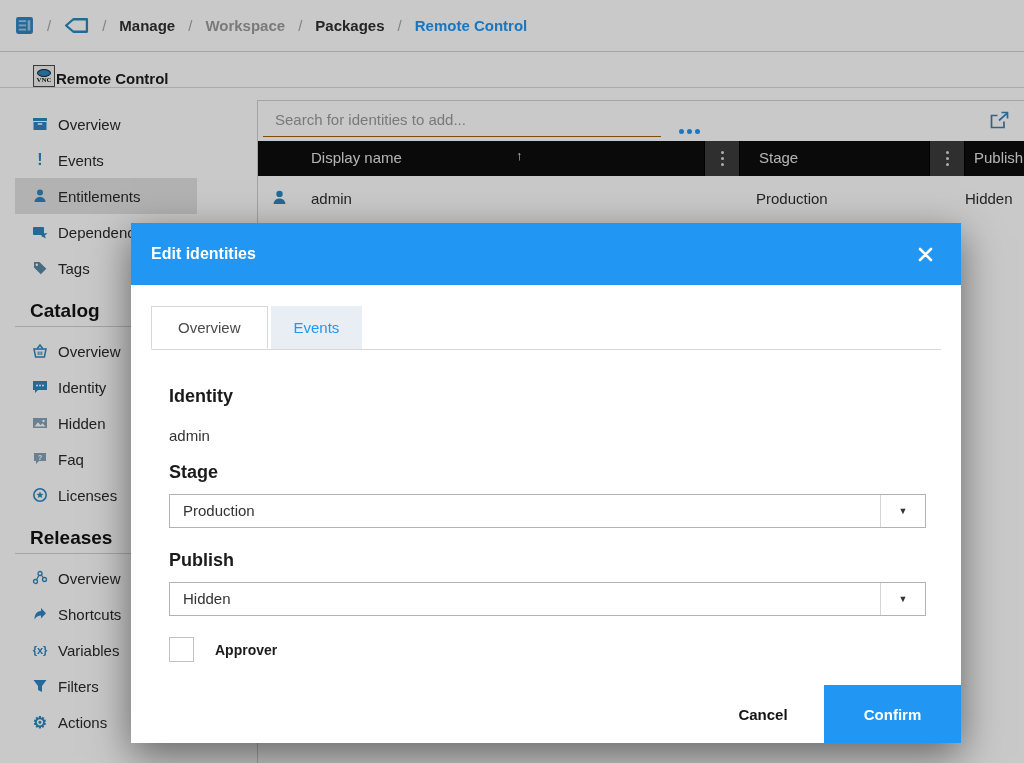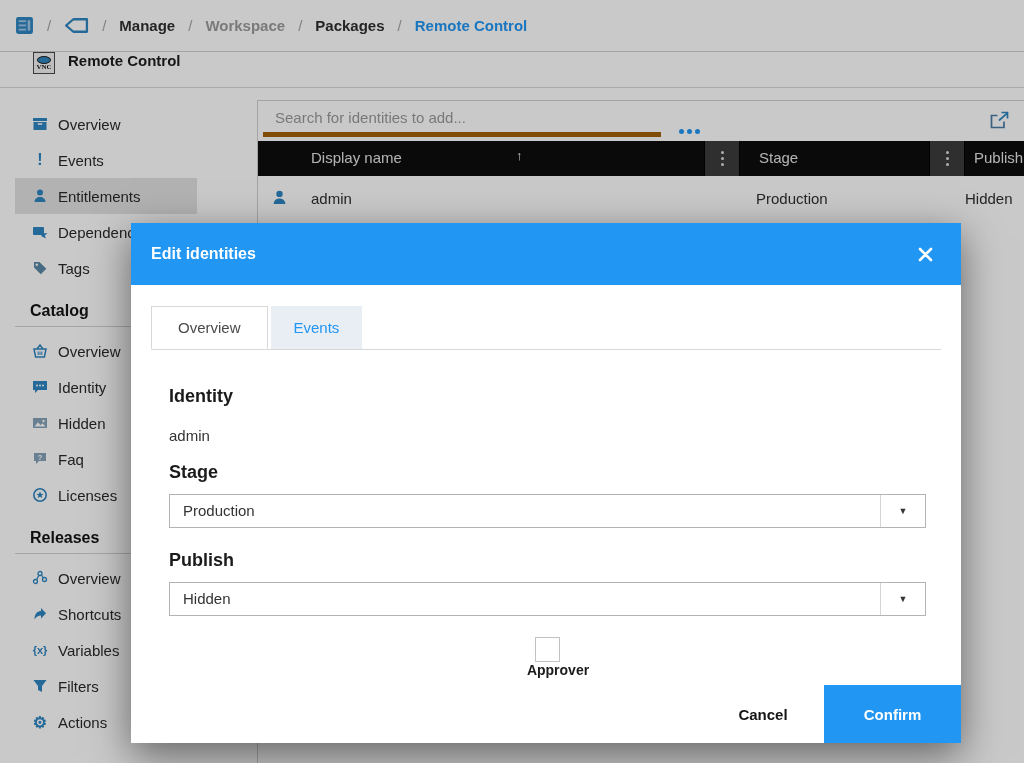--- a/index.html
+++ b/index.html
@@ -12,45 +12,45 @@
           border-bottom:1px solid #cfcfcf;display:flex;align-items:center;
           padding-left:15px;box-sizing:border-box;gap:13px;font-size:15px;font-weight:600;}
   .crumb-sep{color:#a6a6a6;font-weight:400;}
   .crumb-dark{color:#2f2f2f;cursor:pointer;}
   .crumb-muted{color:#9b9b9b;cursor:pointer;}
   .crumb-link{color:#2196f3;cursor:pointer;}
   .topicon{display:flex;align-items:center;cursor:pointer;}
 
   
   .appheader{position:absolute;top:52px;left:0;width:1024px;height:36px;background:#fff;
-             border-bottom:1px solid #d8d8d8;display:flex;align-items:flex-start;
-             padding-left:33px;gap:13px;box-sizing:border-box;}
+             border-bottom:1px solid #d8d8d8;display:flex;align-items:flex-end;
+             padding-left:33px;gap:1px;box-sizing:border-box;}
   .vnclogo{width:22px;height:22px;background:#f2f2f2;border:1px solid #4a4a4a;box-sizing:border-box;
            display:flex;flex-direction:column;align-items:center;justify-content:center;}
   .vnclogo .eye{width:12px;height:6px;background:#2e86c1;border:1px solid #222;border-radius:50%;margin-bottom:0px;}
   .vnclogo .vnctext{font-family:"Liberation Serif",serif;font-weight:700;font-size:7px;color:#111;line-height:7px;}
   .apptitle{font-weight:700;font-size:15px;color:#1c1c1c;}
 
   
   .sidebar{position:absolute;top:88px;left:0;width:257px;bottom:0;padding-top:18px;box-sizing:border-box;}
   .sideitem{height:36px;display:flex;align-items:center;padding-left:30px;font-size:15px;color:#2b2b2b;cursor:pointer;}
   .sideitem .ic{width:20px;display:flex;justify-content:center;align-items:center;margin-right:8px;flex:none;}
   .sideitem.selected{background:#e2e2e2;margin-left:15px;padding-left:15px;width:182px;box-sizing:border-box;}
   .glyph-blue{color:#2e86c1;font-weight:700;font-size:16px;}
   .glyph-var{color:#2e86c1;font-weight:700;font-size:11px;letter-spacing:0;}
-  .sideheader{font-weight:700;font-size:16px;color:#141414;padding-left:30px;margin-top:14px;height:22px;
+  .sideheader{font-weight:700;font-size:19px;color:#141414;padding-left:30px;margin-top:14px;height:22px;
               display:flex;align-items:center;}
   .sidedivider{height:1px;background:#d2d2d2;margin:4px 40px 6px 15px;}
 
   
   .gridpanel{position:absolute;left:257px;top:100px;right:0;bottom:0;
              border-top:1px solid #cfcfcf;border-left:1px solid #cfcfcf;box-sizing:border-box;}
   .searchrow{position:relative;height:40px;}
   .searchinput{position:absolute;left:5px;top:2px;width:398px;height:34px;border:none;
-               border-bottom:5px solid #a16207;background:transparent;font-size:15px;color:#444;
+               border-bottom:1px solid #a16207;background:transparent;font-size:15px;color:#444;
                padding:0 0 0 12px;outline:none;font-family:inherit;box-sizing:border-box;}
   .searchinput::placeholder{color:#9a9a9a;opacity:1;}
   .searchdots{position:absolute;left:421px;top:28px;display:flex;gap:3px;cursor:pointer;}
   .searchdots i{width:5px;height:5px;border-radius:50%;background:#2196f3;}
   .shareicon{position:absolute;right:14px;top:10px;cursor:pointer;}
 
   .tableheader{position:absolute;top:40px;left:0;right:0;height:35px;background:#0d0d0d;
                color:#e3e3e3;font-size:15px;}
   .th-name{position:absolute;left:53px;top:8px;cursor:pointer;}
   .th-sort{position:absolute;left:258px;top:7px;font-size:13px;color:#fff;}
@@ -91,21 +91,21 @@
   .flabel{font-size:18px;font-weight:700;color:#1b1b1b;}
   .m-identity-label{margin-top:36px;}
   .fvalue{font-size:15px;color:#333;margin-top:20px;}
   .m-stage-label{margin-top:18px;}
   .m-publish-label{margin-top:22px;}
   .selectbox{margin-top:11px;position:relative;height:34px;border:1px solid #b3b3b3;box-sizing:border-box;
              font-size:15px;color:#333;background:#fff;cursor:pointer;}
   .seltext{position:absolute;left:13px;top:7px;}
   .selarrow{position:absolute;right:0;top:0;bottom:0;width:44px;border-left:1px solid #d4d4d4;
             display:flex;align-items:center;justify-content:center;font-size:9px;color:#333;}
-  .chkrow{margin-top:21px;display:flex;align-items:center;flex-direction:column;}
+  .chkrow{margin-top:21px;display:flex;align-items:center;}
   .checkbox{width:25px;height:25px;border:1px solid #c2c2c2;box-sizing:border-box;background:#fff;cursor:pointer;}
   .chklabel{margin-left:21px;font-size:14px;font-weight:700;color:#1b1b1b;}
 
   .modal-buttons{position:absolute;right:0;bottom:0;display:flex;}
   .btn{height:58px;border:none;font-family:inherit;font-weight:700;font-size:15px;cursor:pointer;
        display:flex;align-items:center;justify-content:center;}
   .btn-confirm{width:137px;background:#2196f3;color:#fff;}
   .btn-cancel{width:122px;background:#fff;color:#141414;}
 </style>
 </head>

